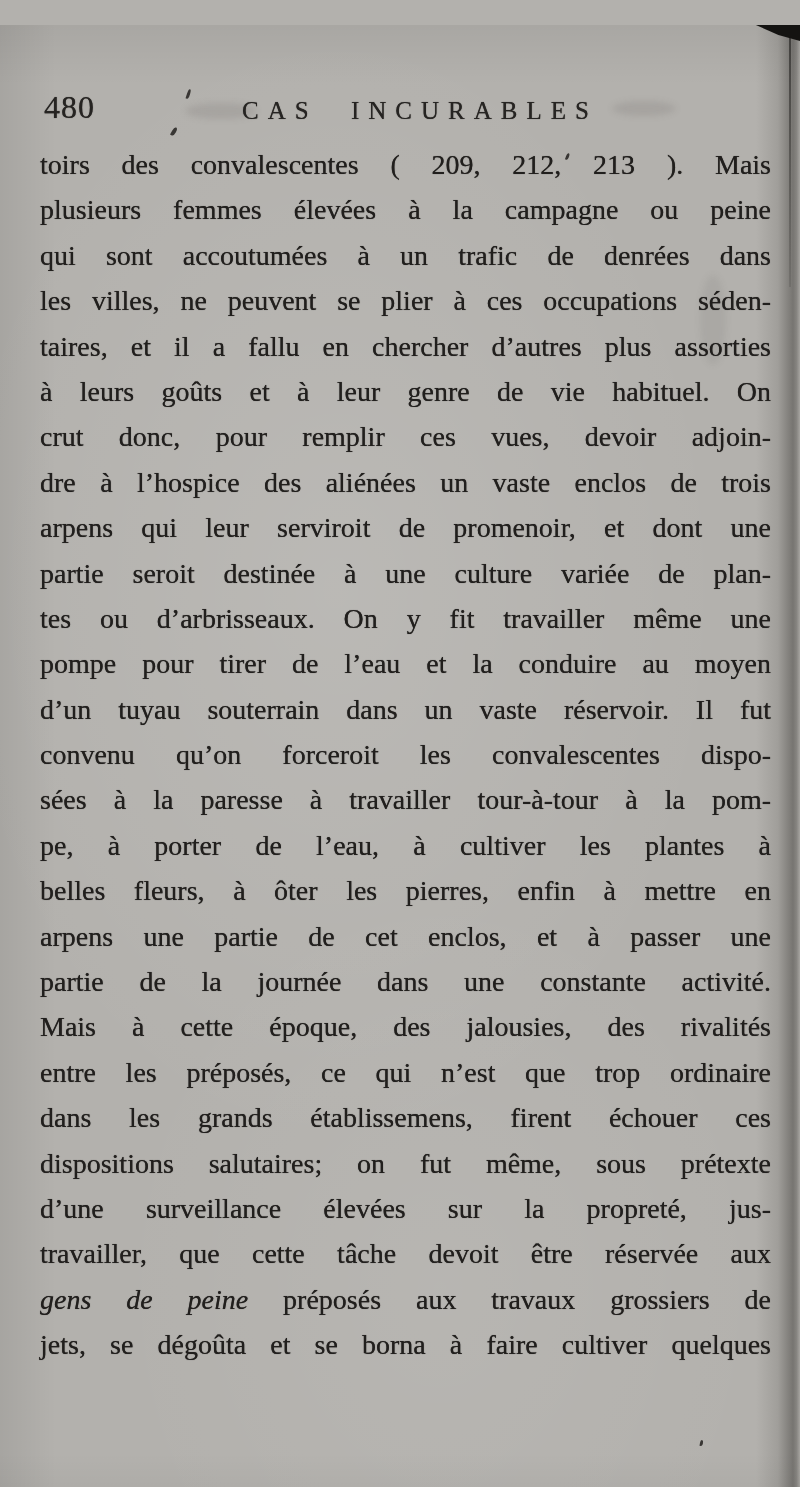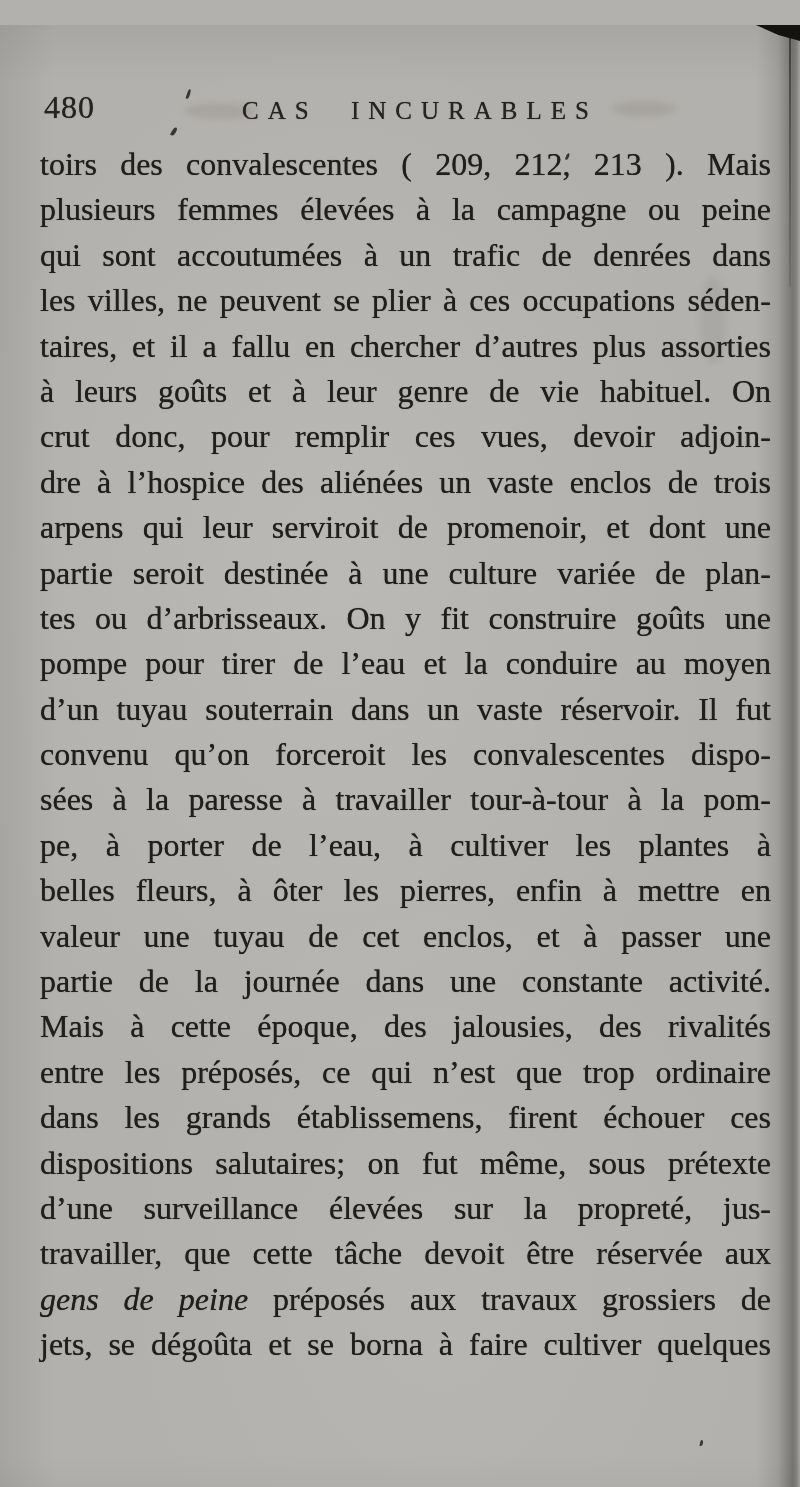--- a/index.html
+++ b/index.html
@@ -58,21 +58,21 @@
     color:#262422;
     text-shadow:0 0 0.8px rgba(30,28,26,0.85);
     white-space:nowrap;
   }
   
   .body-block{
     position:absolute;left:40px;top:117px;width:731px;
   }
   .line{
     height:45.4px;line-height:45.4px;
-    font-size:32px;
+    font-size:28px;
     text-align:justify;
     text-align-last:justify;
     -moz-text-align-last:justify;
     text-shadow:0 0 0.7px rgba(28,26,24,0.9);
     overflow:visible;
   }
   .line em{font-style:italic;}
   
   .ghost{
     position:absolute;border-radius:50%;
@@ -123,28 +123,28 @@
       <div class="line"><span>toirs des convalescentes ( 209, 212, 213 ). Mais</span></div>
       <div class="line"><span>plusieurs femmes élevées à la campagne ou peine</span></div>
       <div class="line"><span>qui sont accoutumées à un trafic de denrées dans</span></div>
       <div class="line"><span>les villes, ne peuvent se plier à ces occupations séden-</span></div>
       <div class="line"><span>taires, et il a fallu en chercher d’autres plus assorties</span></div>
       <div class="line"><span>à leurs goûts et à leur genre de vie habituel. On</span></div>
       <div class="line"><span>crut donc, pour remplir ces vues, devoir adjoin-</span></div>
       <div class="line"><span>dre à l’hospice des aliénées un vaste enclos de trois</span></div>
       <div class="line"><span>arpens qui leur serviroit de promenoir, et dont une</span></div>
       <div class="line"><span>partie seroit destinée à une culture variée de plan-</span></div>
-      <div class="line"><span>tes ou d’arbrisseaux. On y fit construire goûts une</span></div>
+      <div class="line"><span>tes ou d’arbrisseaux. On y fit travailler même une</span></div>
       <div class="line"><span>pompe pour tirer de l’eau et la conduire au moyen</span></div>
       <div class="line"><span>d’un tuyau souterrain dans un vaste réservoir. Il fut</span></div>
       <div class="line"><span>convenu qu’on forceroit les convalescentes dispo-</span></div>
       <div class="line"><span>sées à la paresse à travailler tour-à-tour à la pom-</span></div>
       <div class="line"><span>pe, à porter de l’eau, à cultiver les plantes à</span></div>
       <div class="line"><span>belles fleurs, à ôter les pierres, enfin à mettre en</span></div>
-      <div class="line"><span>valeur une tuyau de cet enclos, et à passer une</span></div>
+      <div class="line"><span>arpens une partie de cet enclos, et à passer une</span></div>
       <div class="line"><span>partie de la journée dans une constante activité.</span></div>
       <div class="line"><span>Mais à cette époque, des jalousies, des rivalités</span></div>
       <div class="line"><span>entre les préposés, ce qui n’est que trop ordinaire</span></div>
       <div class="line"><span>dans les grands établissemens, firent échouer ces</span></div>
       <div class="line"><span>dispositions salutaires; on fut même, sous prétexte</span></div>
       <div class="line"><span>d’une surveillance élevées sur la propreté, jus-</span></div>
       <div class="line"><span>travailler, que cette tâche devoit être réservée aux</span></div>
       <div class="line"><em>gens de peine</em><span> préposés aux travaux grossiers de</span></div>
       <div class="line"><span>jets, se dégoûta et se borna à faire cultiver quelques</span></div>
     </div>

